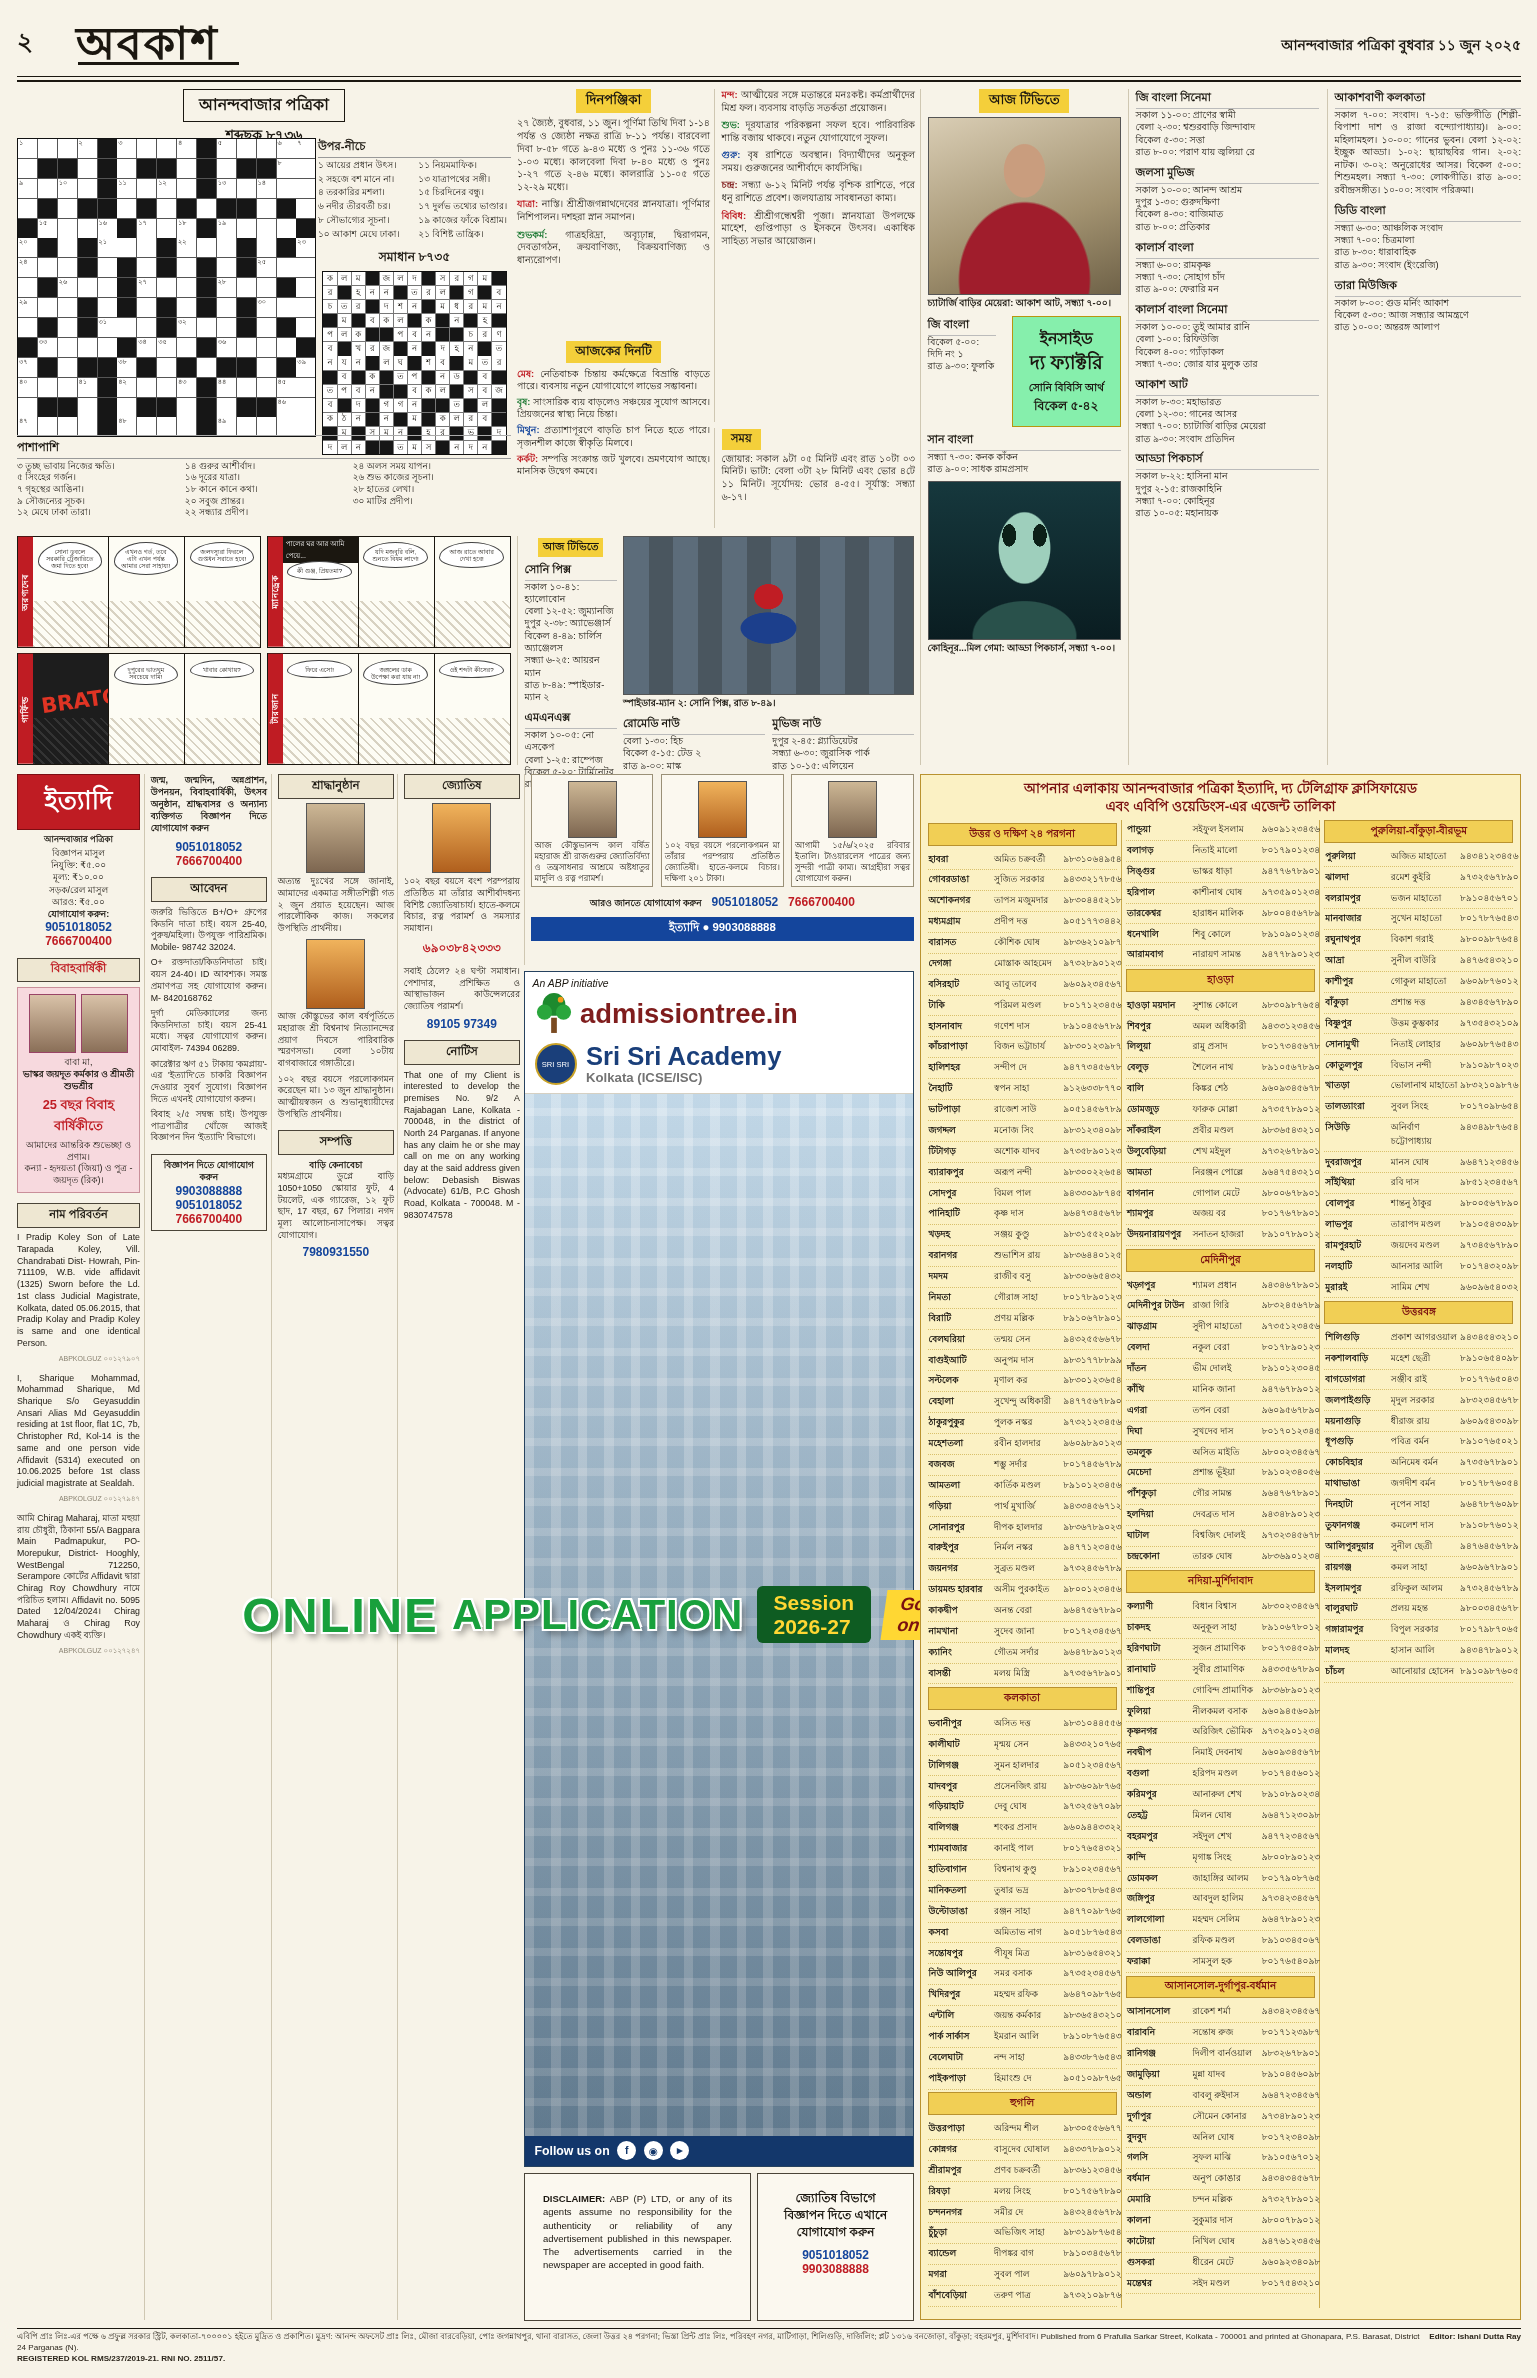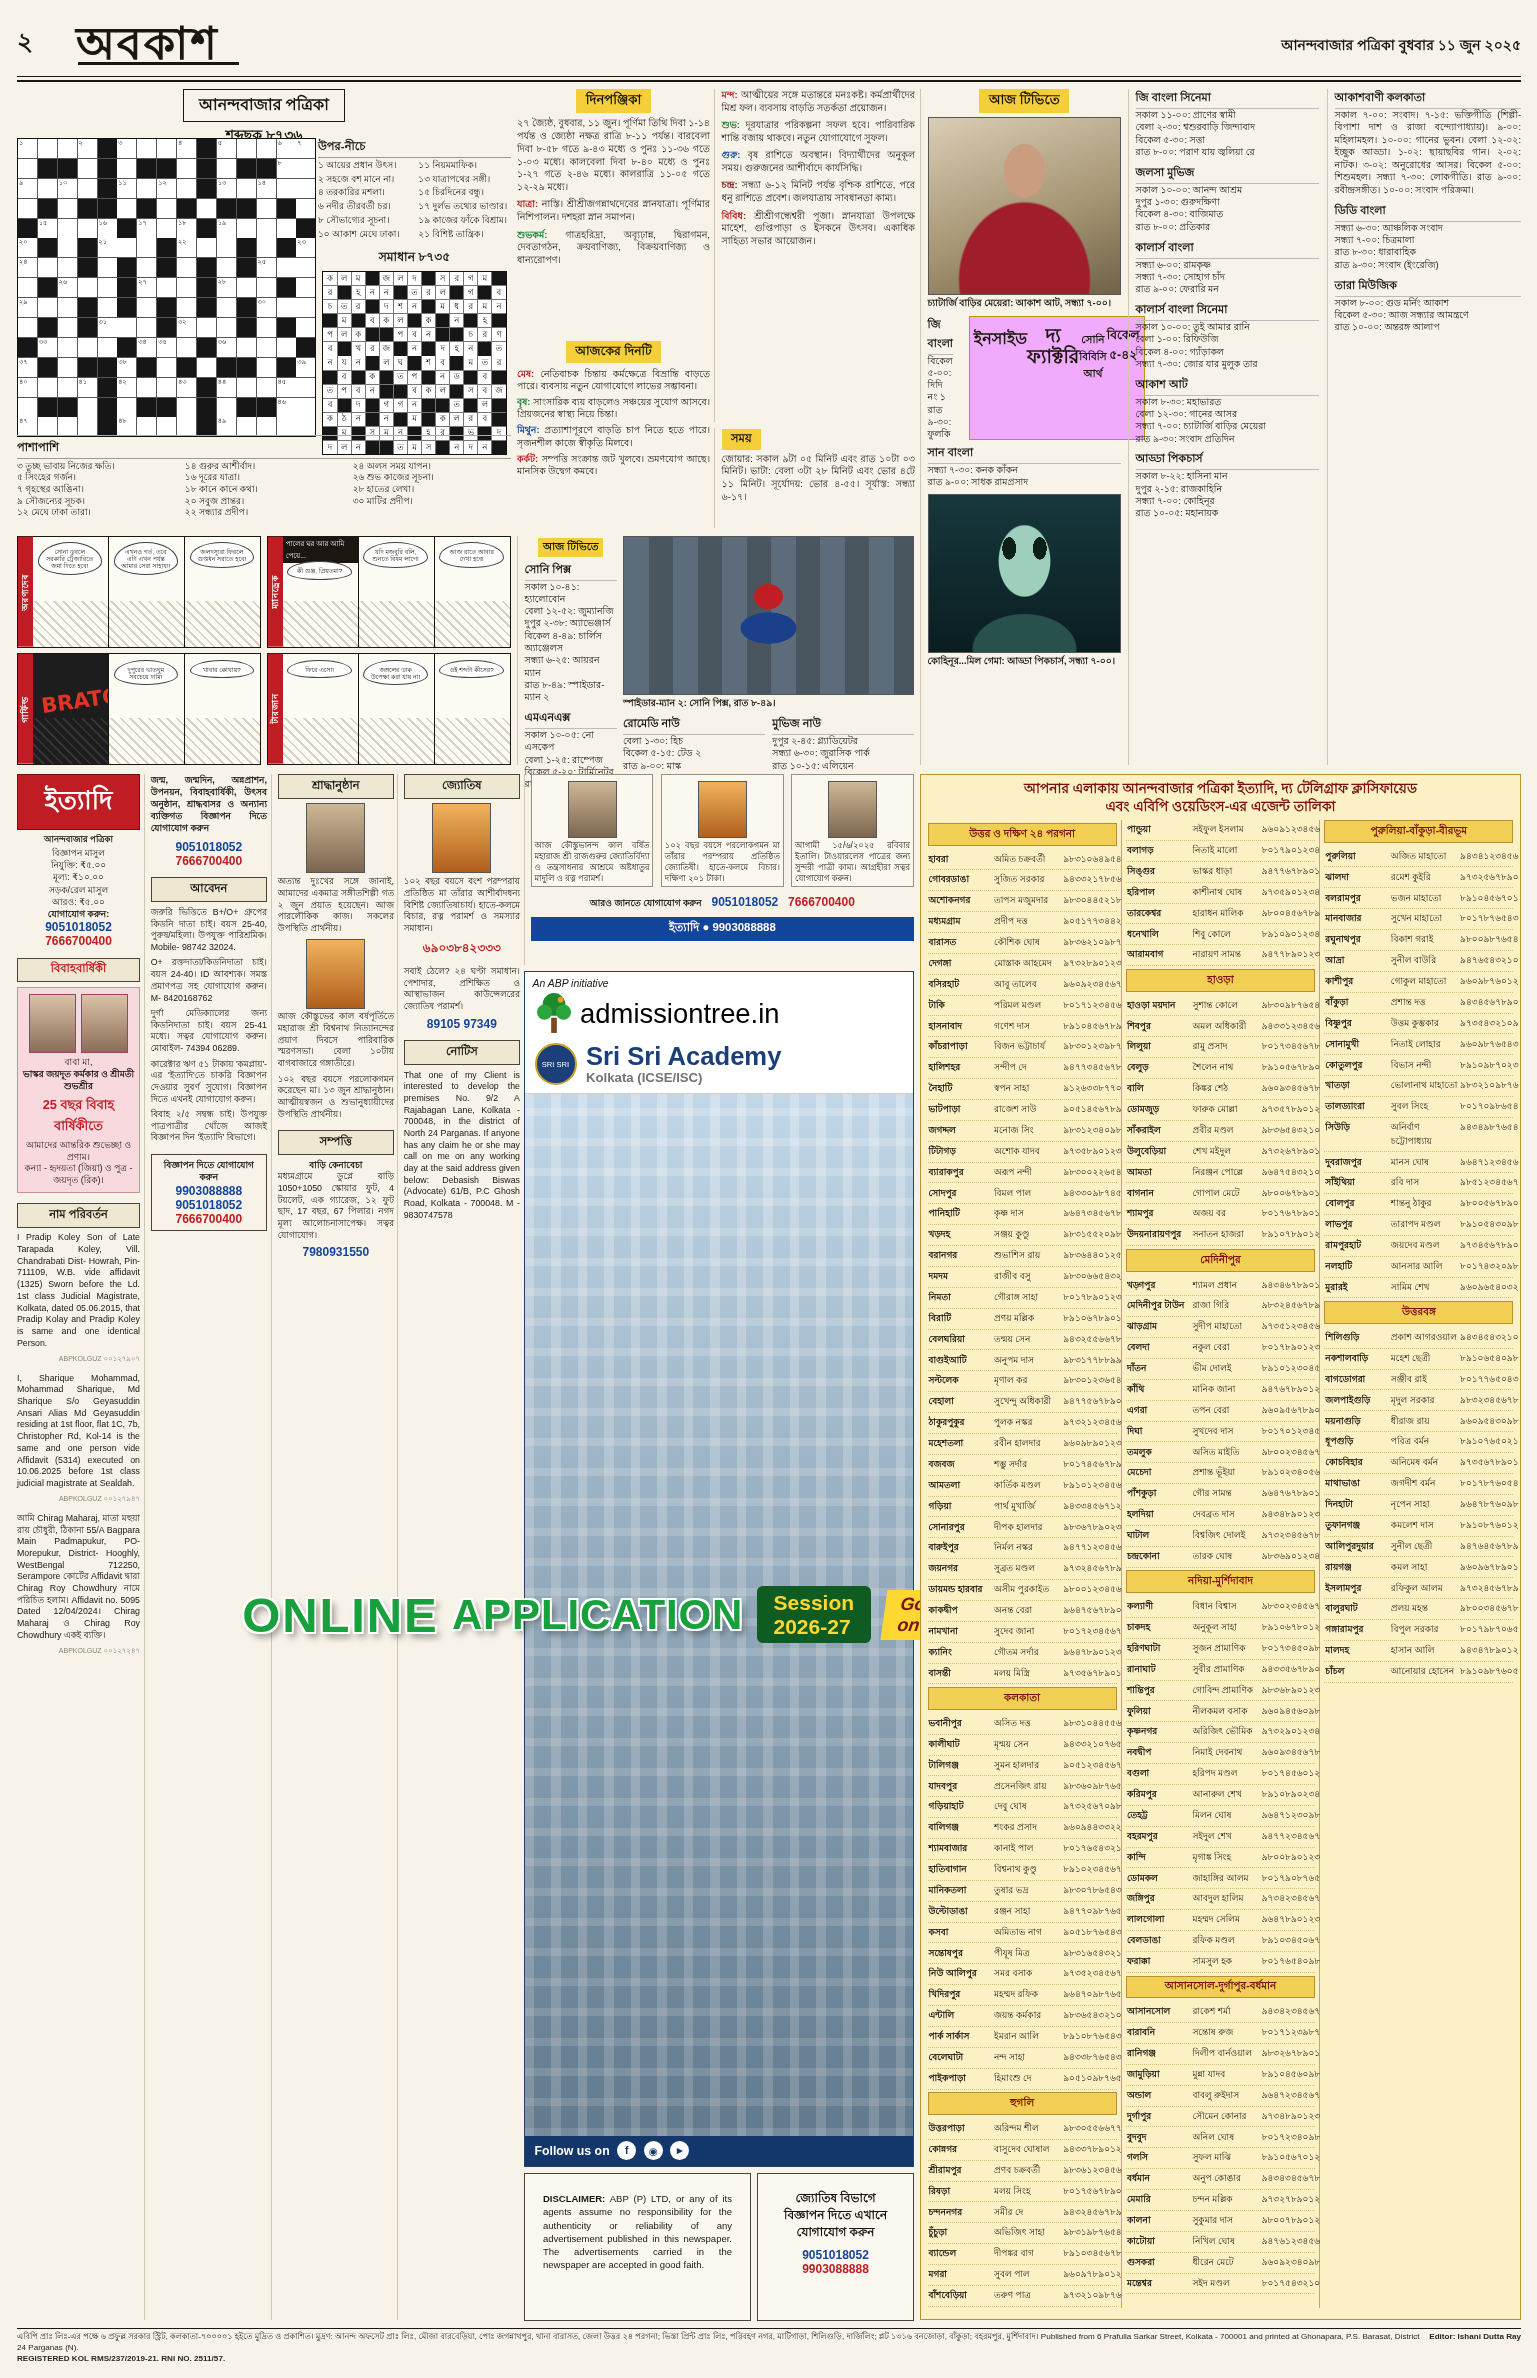--- a/index.html
+++ b/index.html
@@ -64,21 +64,21 @@
     radial-gradient(85px 57px at 50% 98%,#29514b 0 60%,transparent 62%),
     linear-gradient(#16383d,#0a1d21)}
   .ph-spider{height:159px;background:
     radial-gradient(32px 28px at 50% 38%,#c01d24 0 44%,transparent 46%),
     radial-gradient(57px 32px at 50% 58%,#1c3f8c 0 48%,transparent 50%),
     repeating-linear-gradient(90deg,#5c6c7a 0 24.6px,#4a565f 24.6px 49px),
     linear-gradient(#9fb6c6,#5f7483)}
   .cap{font-size:9.3px;font-weight:bold;line-height:1.25;margin:2.8px 0 5.7px}
   .promo-row{display:flex;gap:16px;margin:3.8px 0}
   .promo-side{width:68px}
-  .promo-box{flex:1;background:#f0abfc;border:0.9px solid #b8960f;text-align:center;padding:9.5px 3.8px;display:flex;flex-direction:row;justify-content:center}
+  .promo-box{flex:1;background:#86efac;border:0.9px solid #b8960f;text-align:center;padding:9.5px 3.8px;display:flex;flex-direction:column;justify-content:center}
   .promo-l1{font-size:16px;font-weight:bold}
   .promo-l2{font-size:19px;font-weight:bold;line-height:1.1}
   .promo-l3{font-size:10.4px;font-weight:bold;margin-top:5.7px}
   .promo-l4{font-size:12.3px;font-weight:bold}
   .radio-p{font-size:9.3px;line-height:1.34;text-align:justify;margin-bottom:5.7px}
   
   #comics{left:17px;top:536px;width:494px;height:229px;display:flex;flex-direction:column;gap:5.7px}
   .strip-row{display:flex;gap:5.7px;flex:1}
   .strip{display:flex;flex:1;border:1.4px solid #1b1710;background:#fdfcf4}
   .strip-label{width:15px;background:#bf1c23;color:#fff;writing-mode:vertical-rl;transform:rotate(180deg);text-align:center;font-size:8.5px;font-weight:bold;letter-spacing:0.9px}
@@ -122,21 +122,21 @@
   .phone-box{border:1.4px solid #4a4438;margin-top:9.5px;padding:4.7px;text-align:center}
   
   #adstrip{left:524px;top:774px;width:390px;height:191px;border-left:0.9px solid #cfc7b2;padding-left:5.7px}
   .mini-ads{display:flex;gap:7.6px}
   .mini-ad{flex:1;border:0.9px solid #9a9077;padding:2.8px;background:#fbf8ef}
   .mini-ad .t{font-size:8.3px;line-height:1.3;text-align:justify}
   .blue-chip{background:#14459c;color:#fff;font-weight:bold;font-size:11.4px;text-align:center;padding:2.8px;margin-top:5.7px}
   #bigad{left:524px;top:971px;width:390px;height:1196px;border:1.9px solid #26425f;background:#fff;display:flex;flex-direction:column}
   .ad-kicker{font-style:italic;font-size:10.4px;padding:5.7px 7.6px 0}
   .logo-row{display:flex;align-items:center;gap:7.6px;padding:1.9px 9.5px}
-  .site{color:#000000;font-weight:normal;font-size:27.4px}
+  .site{color:#7f1d1d;font-weight:bold;font-size:27.4px}
   .school-row{display:flex;align-items:center;gap:9.5px;padding:3.8px 9.5px 7.6px;border-bottom:1.9px solid #d6d0c2}
   .ssa-logo{width:42px;height:42px;border-radius:50%;background:#1a3f7a;border:2.8px solid #c9a227;color:#fff;font-size:7.6px;display:flex;align-items:center;justify-content:center;text-align:center}
   .school{color:#1a3f7a;font-weight:bold;font-size:25.6px;line-height:1}
   .school-sub{font-size:13.2px;font-weight:bold;color:#737373}
   .building{flex:1;position:relative;background:
      linear-gradient(rgba(255,255,255,.12),rgba(10,30,50,.25)),
      repeating-linear-gradient(90deg,rgba(255,255,255,.28) 0 9.5px,transparent 9.5px 26.5px),
      repeating-linear-gradient(0deg,rgba(255,255,255,.22) 0 7.6px,transparent 7.6px 30px),
      linear-gradient(#b9d2e4,#7e99ad);display:flex;flex-direction:row;align-items:center;justify-content:center;gap:13.2px}
   .online{font-size:49px;font-weight:bold;color:#18a03c;letter-spacing:1.9px;

